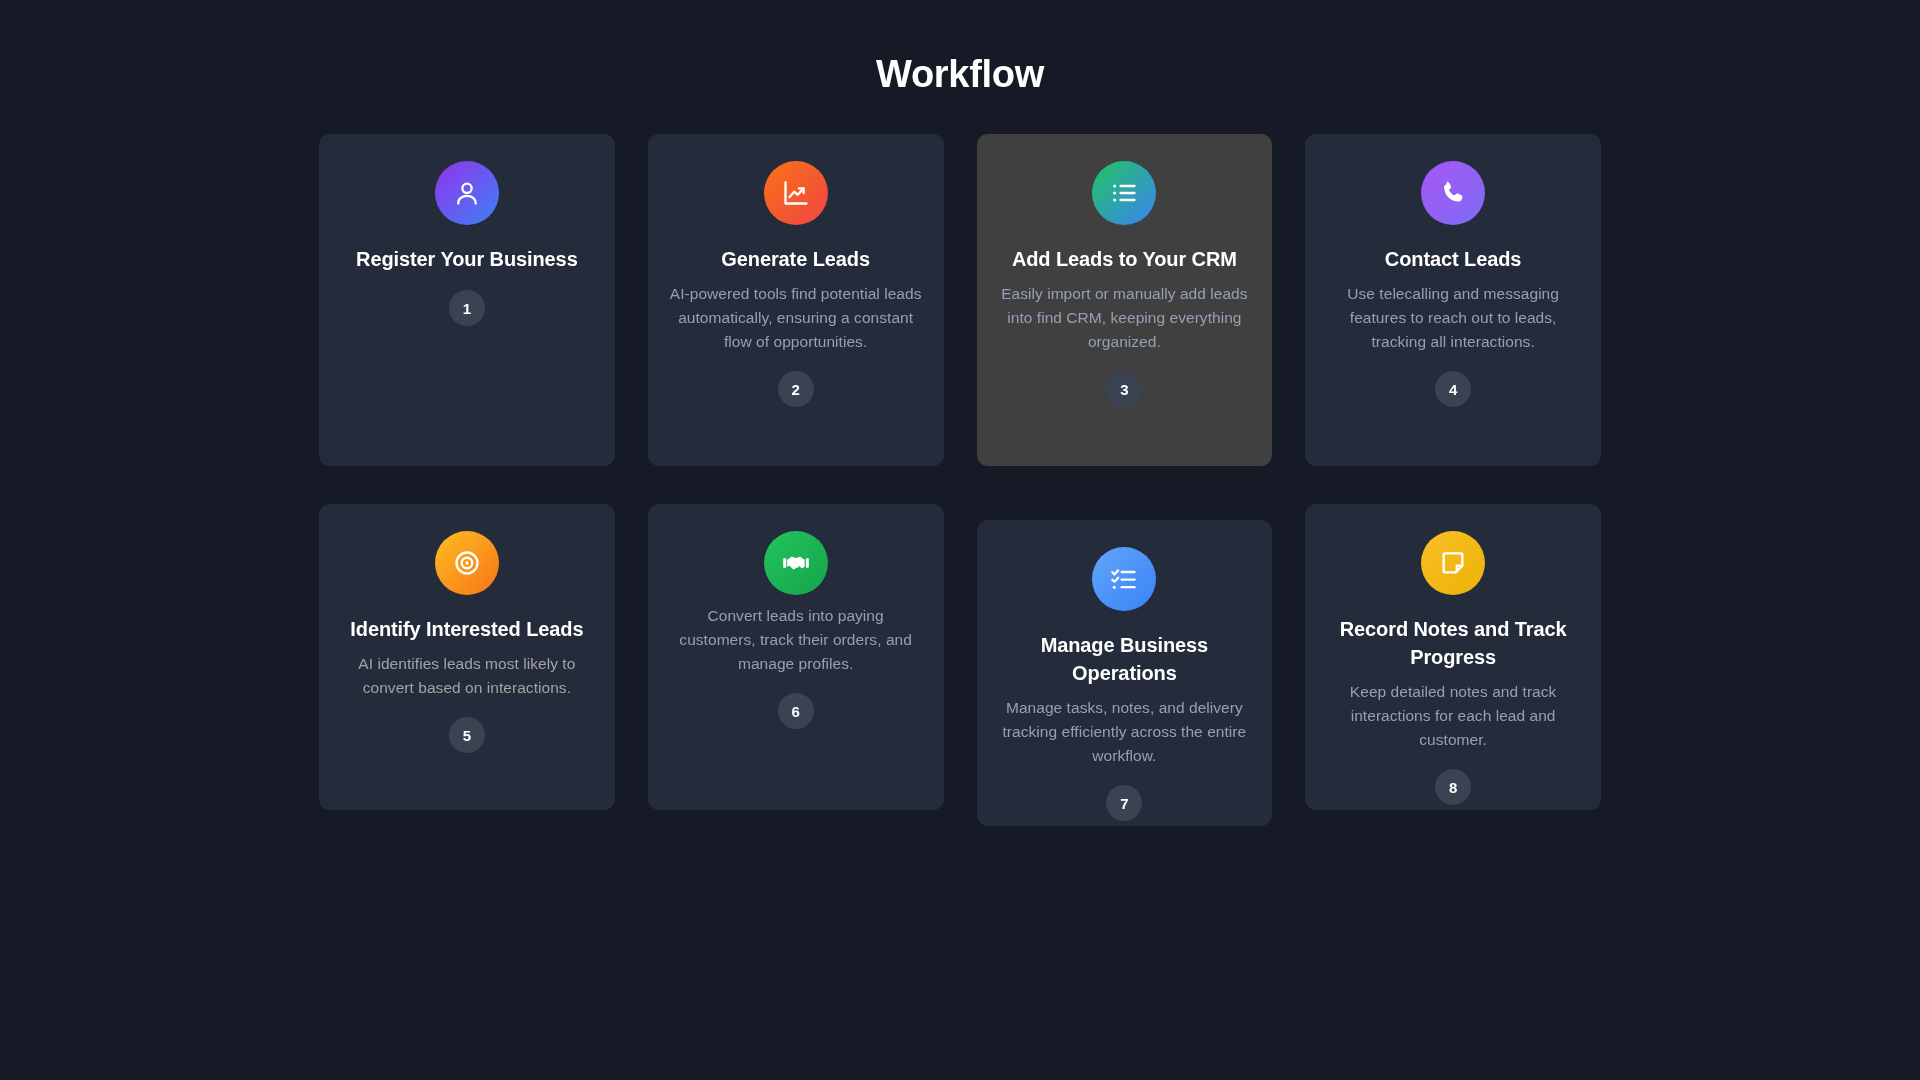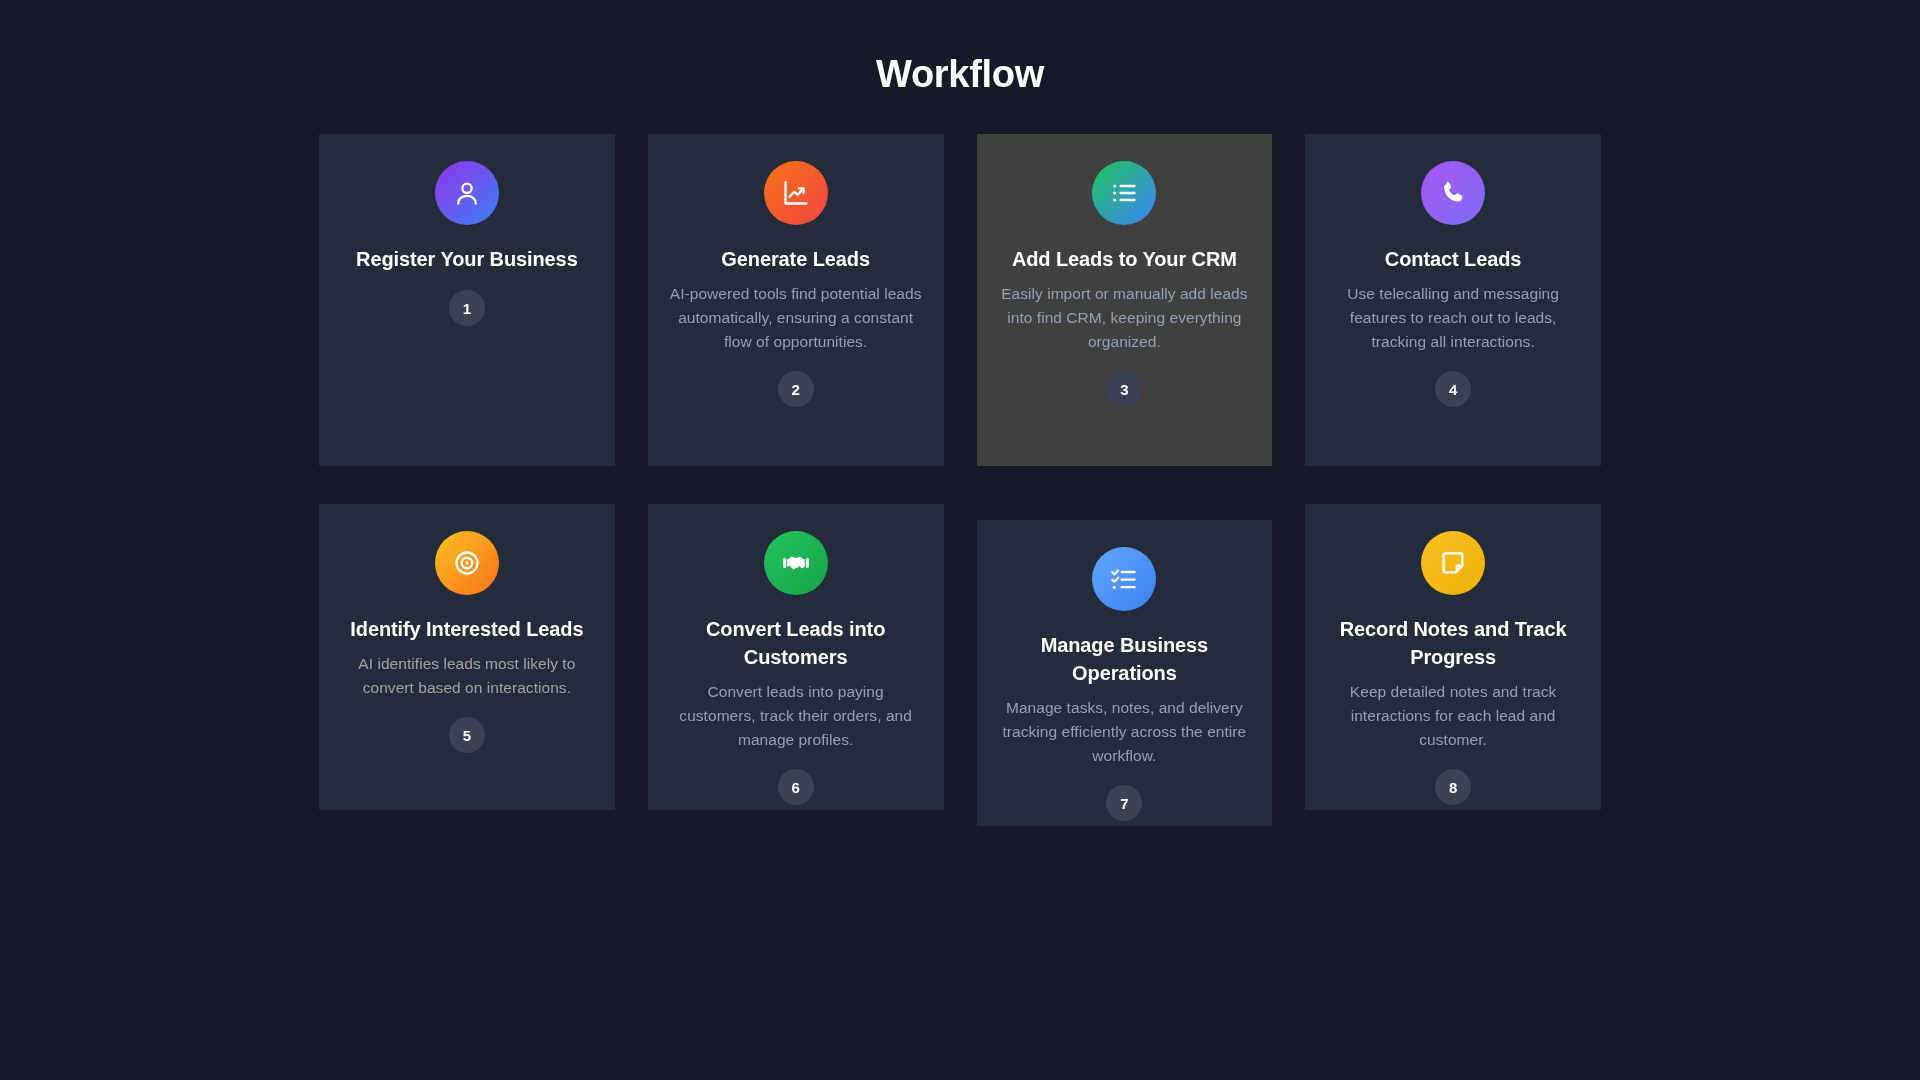--- a/index.html
+++ b/index.html
@@ -37,21 +37,21 @@
     margin: 0 auto;
     margin-top: 37px;
     display: grid;
     grid-template-columns: repeat(4, 1fr);
     column-gap: 33px;
     row-gap: 38px;
   }
 
   .card {
     background: #242b3a;
-    border-radius: 0;
+    border-radius: 11px;
     padding: 27px 22px 24px 22px;
     display: flex;
     flex-direction: column;
     align-items: center;
     text-align: center;
   }
 
   .grid-row-1 .card { height: 332px; }
   .grid-row-2 .card { height: 306px; }
 
@@ -184,21 +184,20 @@
       </div>
 
       <div class="card" style="background: rgb(36, 43, 58);">
         <div class="icon-circle" style="background: linear-gradient(135deg, rgb(34, 197, 94) 0%, rgb(22, 163, 74) 100%);">
           <svg viewBox="0 0 24 24" fill="#ffffff">
             <rect x="1" y="8" width="2.6" height="8" rx="0.6"></rect>
             <rect x="20.4" y="8" width="2.6" height="8" rx="0.6"></rect>
             <path d="M4.6 9.2l3-2.2c.4-.3.9-.4 1.4-.2l2.3.8c.4.2.9.2 1.3 0l2.2-.8c.5-.2 1-.1 1.4.2l3.2 2.3v5.6l-1.6 1.4c-.3.3-.8.3-1.1 0l-2.6-2.1c.3.6.2 1.3-.3 1.7-.5.5-1.3.5-1.8 0l-.4-.3c.2.6 0 1.2-.4 1.6-.6.5-1.4.4-1.9-.1l-3.1-3-1.8 1.4V9.2z"></path>
           </svg>
         </div>
-        <div class="card-title">Convert Leads into Customers</div>
         <div class="card-desc" style="color: rgb(148, 161, 179);">Convert leads into paying customers, track their orders, and manage profiles.</div>
         <div class="step-badge" style="background: rgb(59, 67, 83);">6</div>
       </div>
 
       <div class="card" style="background: rgb(36, 43, 58); margin-top: 16px;">
         <div class="icon-circle" style="background: linear-gradient(135deg, rgb(96, 165, 250) 0%, rgb(59, 130, 246) 100%);">
           <svg viewBox="0 0 24 24" fill="none" stroke="#ffffff" stroke-width="2" stroke-linecap="round" stroke-linejoin="round">
             <path d="M2 6.2l1.8 1.8L7 4.6"></path>
             <path d="M2 12.6l1.8 1.8L7 11"></path>
             <circle cx="3.6" cy="19" r="1.3" fill="#ffffff" stroke="none"></circle>

